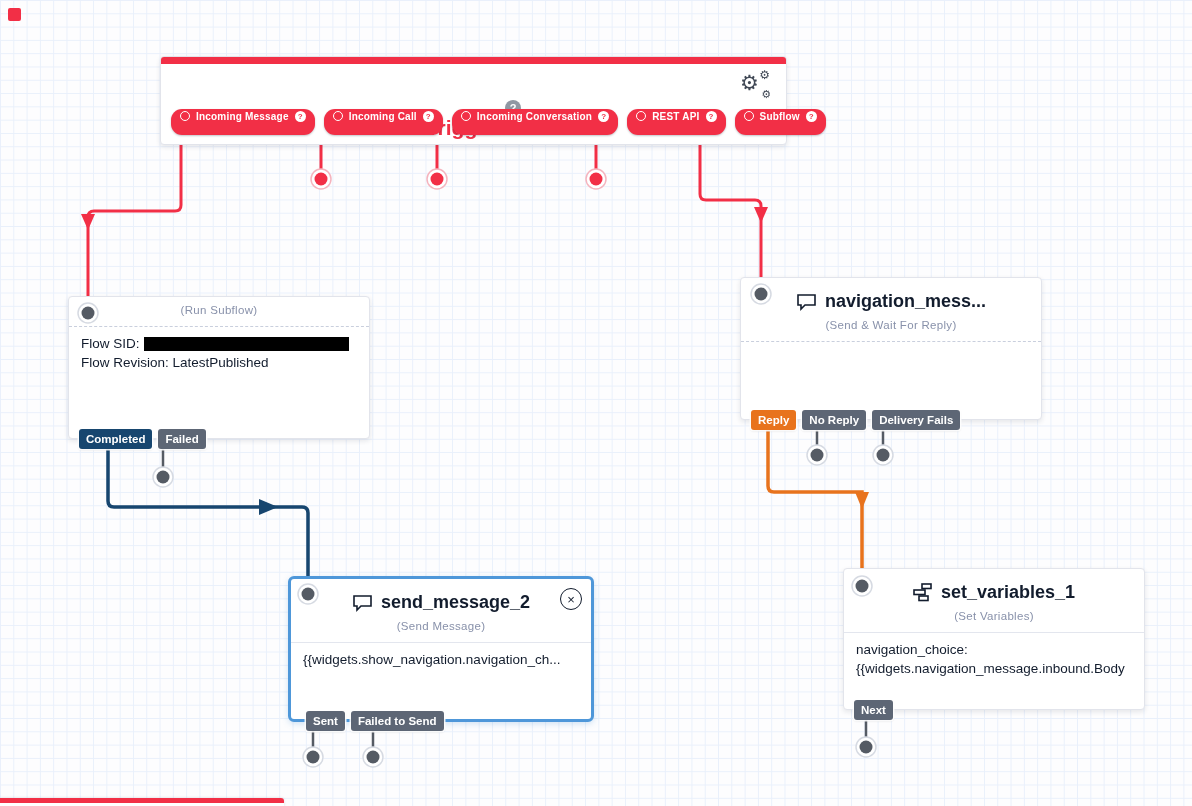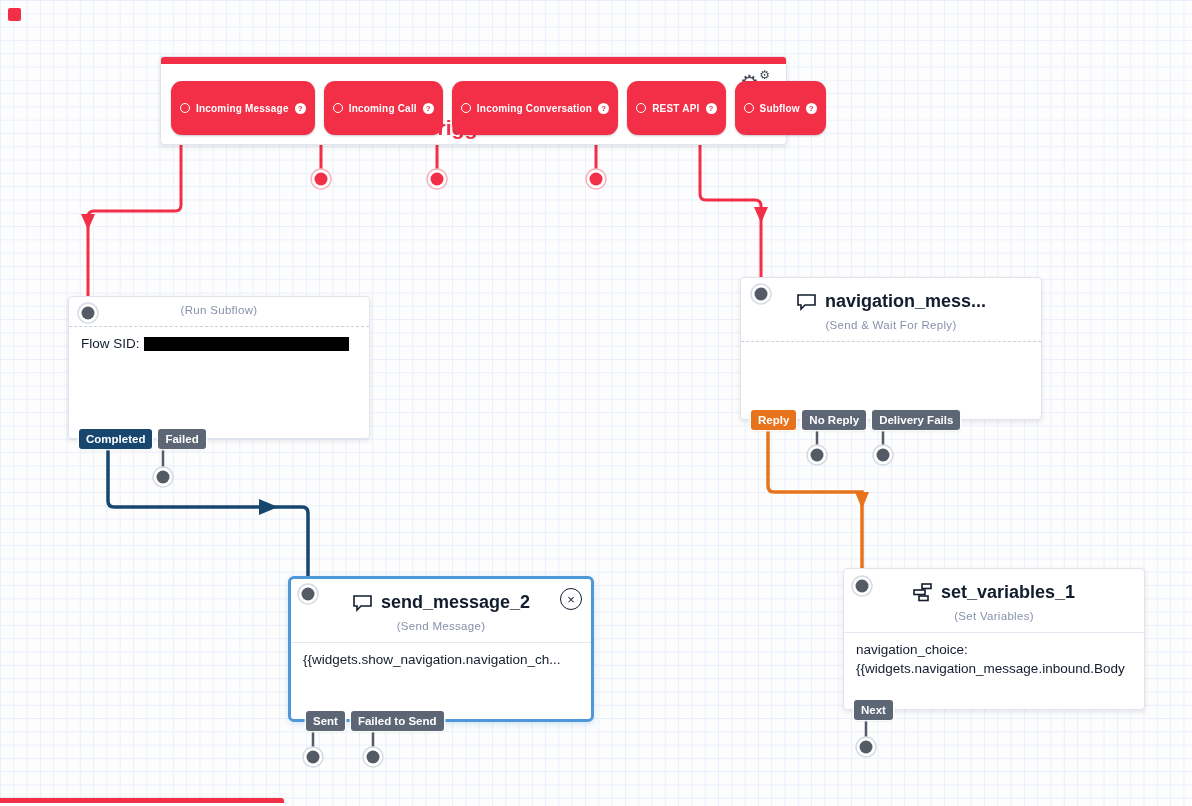--- a/index.html
+++ b/index.html
@@ -29,21 +29,21 @@
   .trigger-title-row{display:flex;align-items:center;justify-content:center;gap:8px;margin-top:11px;}
   .trigger-title{color:var(--red);font-size:21px;font-weight:700;margin-top:41px;}
   .help-badge{display:inline-flex;align-items:center;justify-content:center;
     width:16px;height:16px;border-radius:50%;background:#9097A3;color:#fff;
     font-size:11px;font-weight:700;}
   .gears{position:absolute;right:16px;top:14px;color:#414956;font-family:"DejaVu Sans",sans-serif;width:30px;height:28px;}
   .gear-big{position:absolute;left:0;top:2px;font-size:21px;line-height:1;}
   .gear-small{position:absolute;right:0;top:-2px;font-size:12px;line-height:1;}
   .gear-small2{position:absolute;right:-1px;bottom:-1px;font-size:11px;line-height:1;}
   .pill-row{position:absolute;left:10px;bottom:9px;display:flex;gap:9px;}
-  .pill{display:inline-flex;align-items:center;gap:6px;height:22px;padding:16px 9px;
+  .pill{display:inline-flex;gap:6px;height:22px;padding:2px 9px;
     background:var(--red);border-radius:11px;color:#fff;font-size:10px;font-weight:700;
     letter-spacing:.2px;box-shadow:0 1px 2px rgba(18,28,45,.25);white-space:nowrap;cursor:pointer;}
   .pill-ring{width:8px;height:8px;border:1.5px solid #fff;border-radius:50%;background:transparent;}
   .pill-help{display:inline-flex;align-items:center;justify-content:center;width:11px;height:11px;
     border-radius:50%;background:#fff;color:var(--red);font-size:8px;font-weight:700;}
 
   
   .card{
     position:absolute;z-index:2;background:#fff;border:1px solid var(--card-border);
     border-radius:4px;box-shadow:0 2px 5px rgba(18,28,45,.10);
@@ -151,20 +151,21 @@
         <span class="pill-help">?</span>
       </span>
     </div>
   </div>
 
   <div class="card" style="left:68px;top:296px;width:300px;height:141px;">
     <div class="w-sub">(Run Subflow)</div>
     <hr class="divider-dashed">
     <div class="w-body">
       <div class="nowrap"><span>Flow SID:</span><span class="redact"></span></div>
+      <div class="nowrap">Flow Revision: LatestPublished</div>
     </div>
     <div class="tag-row">
       <span class="tag navy">Completed</span>
       <span class="tag gray">Failed</span>
     </div>
   </div>
 
   <div class="card" style="left:740px;top:277px;width:300px;height:141px;">
     <div class="title-row">
       <span class="w-icon">

